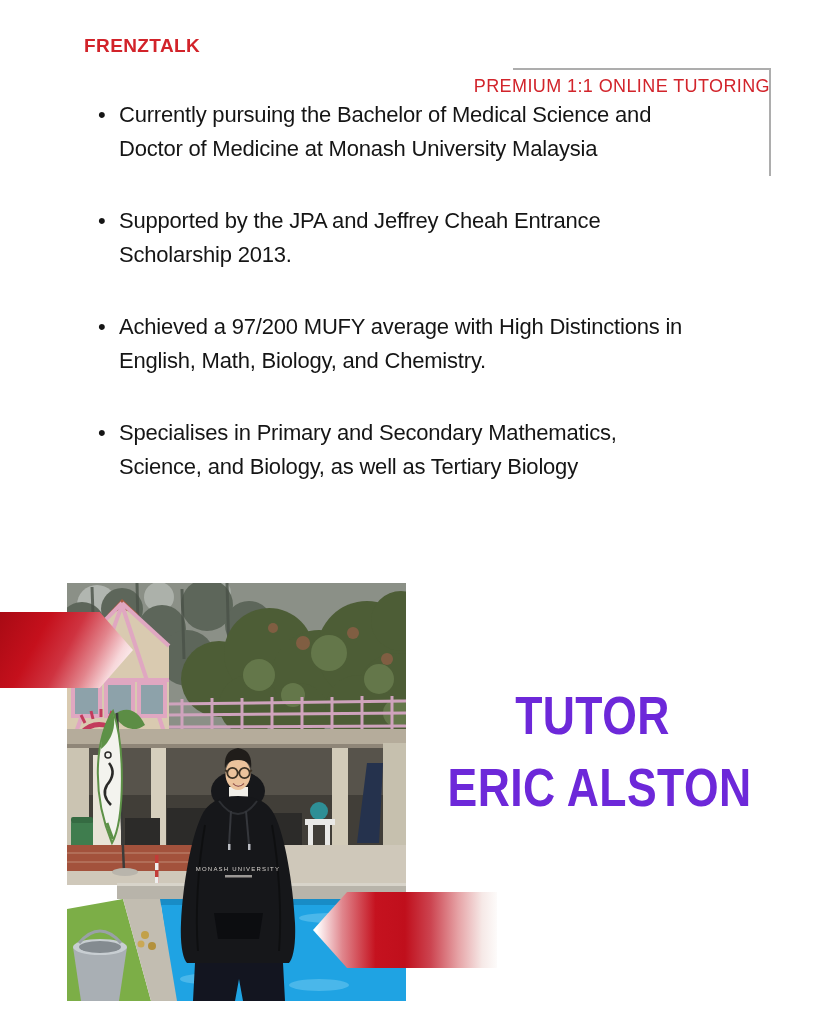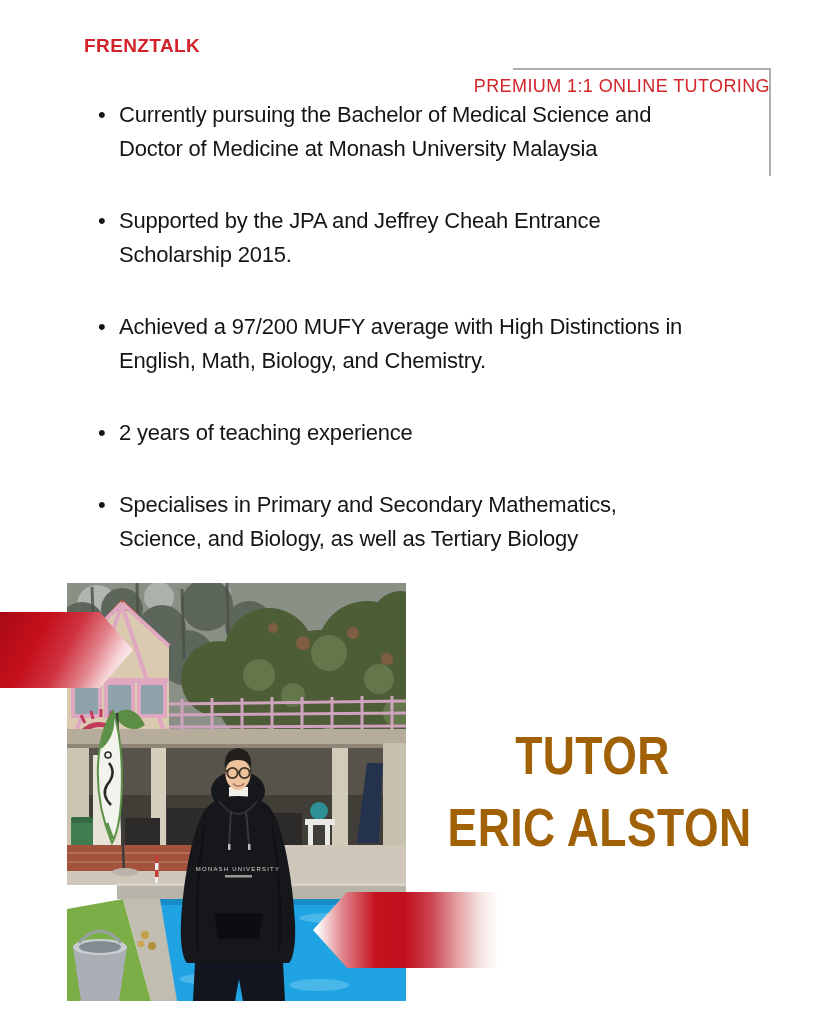--- a/index.html
+++ b/index.html
@@ -63,43 +63,42 @@
     background:linear-gradient(118deg,#a80a14 0%,#c5101c 30%,#cf3340 50%,#e2848c 68%,#f7d7da 82%,#ffffff 96%);
   }
   .arrow-left{
     position:absolute;left:313px;top:892px;width:184px;height:76px;z-index:3;
     clip-path:polygon(18.5% 0%,100% 0%,100% 100%,18.5% 100%,0% 50%);
     background:linear-gradient(90deg,#ffffff 2%,#e0868d 16%,#c5121f 34%,#c00f1c 50%,#cc4450 64%,#e6a3a6 79%,#f6e9e7 92%,#fdfbfa 100%);
   }
   
   .tutor-block{
     position:absolute;left:420px;top:680px;width:345px;z-index:2;
-    text-align:center;color:#a16207;font-weight:700;margin-top:40px;
+    text-align:center;color:#6d28d9;font-weight:700;
   }
   .tutor-block .line{
     display:block;font-size:53px;line-height:72px;
     transform:scaleX(.84);transform-origin:50% 50%;
     white-space:nowrap;letter-spacing:.5px;
   }
 </style>
 </head>
 <body>
 
 <div class="brand">FRENZTALK</div>
 <div class="tagline">PREMIUM 1:1 ONLINE TUTORING</div>
 <div class="corner-bracket"></div>
 
 <ul class="quals">
   <li>Currently pursuing the Bachelor of Medical Science and
 Doctor of Medicine at Monash University Malaysia</li>
   <li>Supported by the JPA and Jeffrey Cheah Entrance
-Scholarship 2015.</li>
+Scholarship 2013.</li>
   <li>Achieved a 97/200 MUFY average with High Distinctions in
 English, Math, Biology, and Chemistry.</li>
-  <li>2 years of teaching experience</li>
   <li>Specialises in Primary and Secondary Mathematics,
 Science, and Biology, as well as Tertiary Biology</li>
 </ul>
 
 <div class="photo">
   <svg viewBox="0 0 339 418" width="339" height="418" preserveAspectRatio="none">
 
     <g>
       <rect width="339" height="152" fill="#8b9087"></rect>
       <circle cx="30" cy="22" r="20" fill="#d2d6d2" opacity=".55"></circle>

